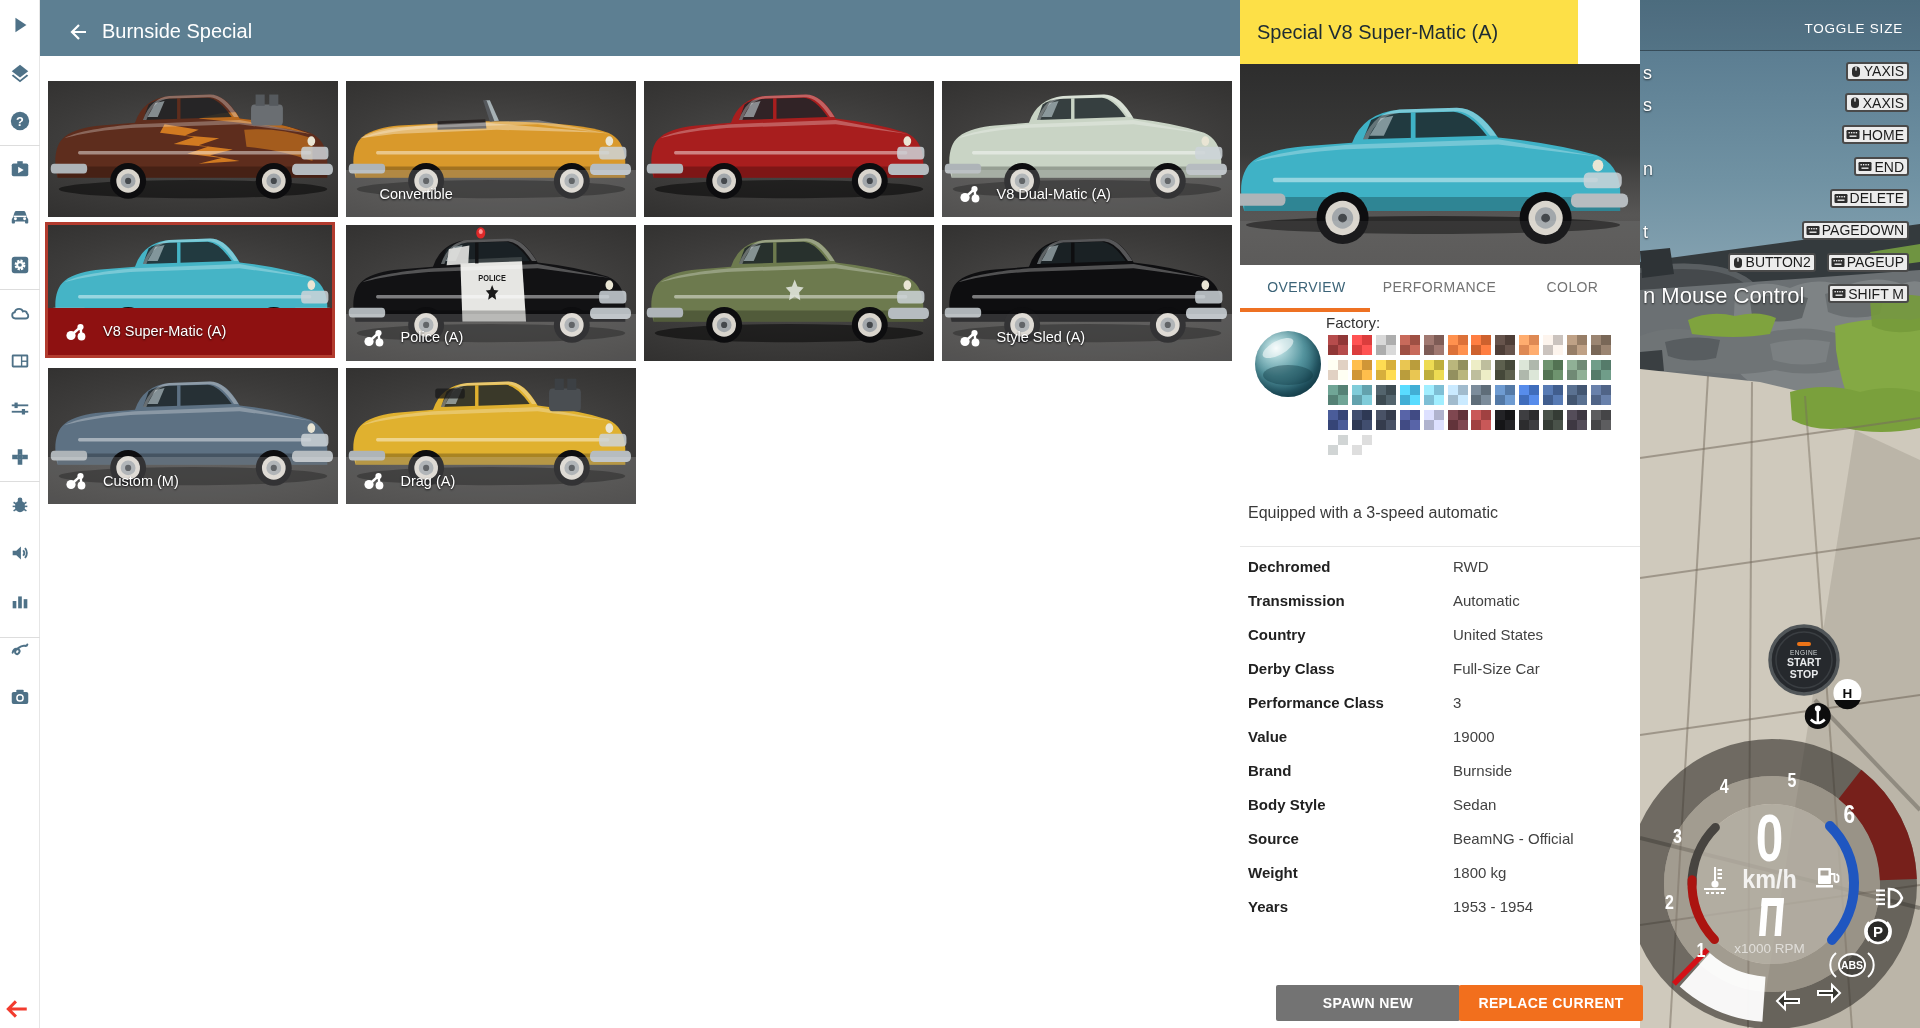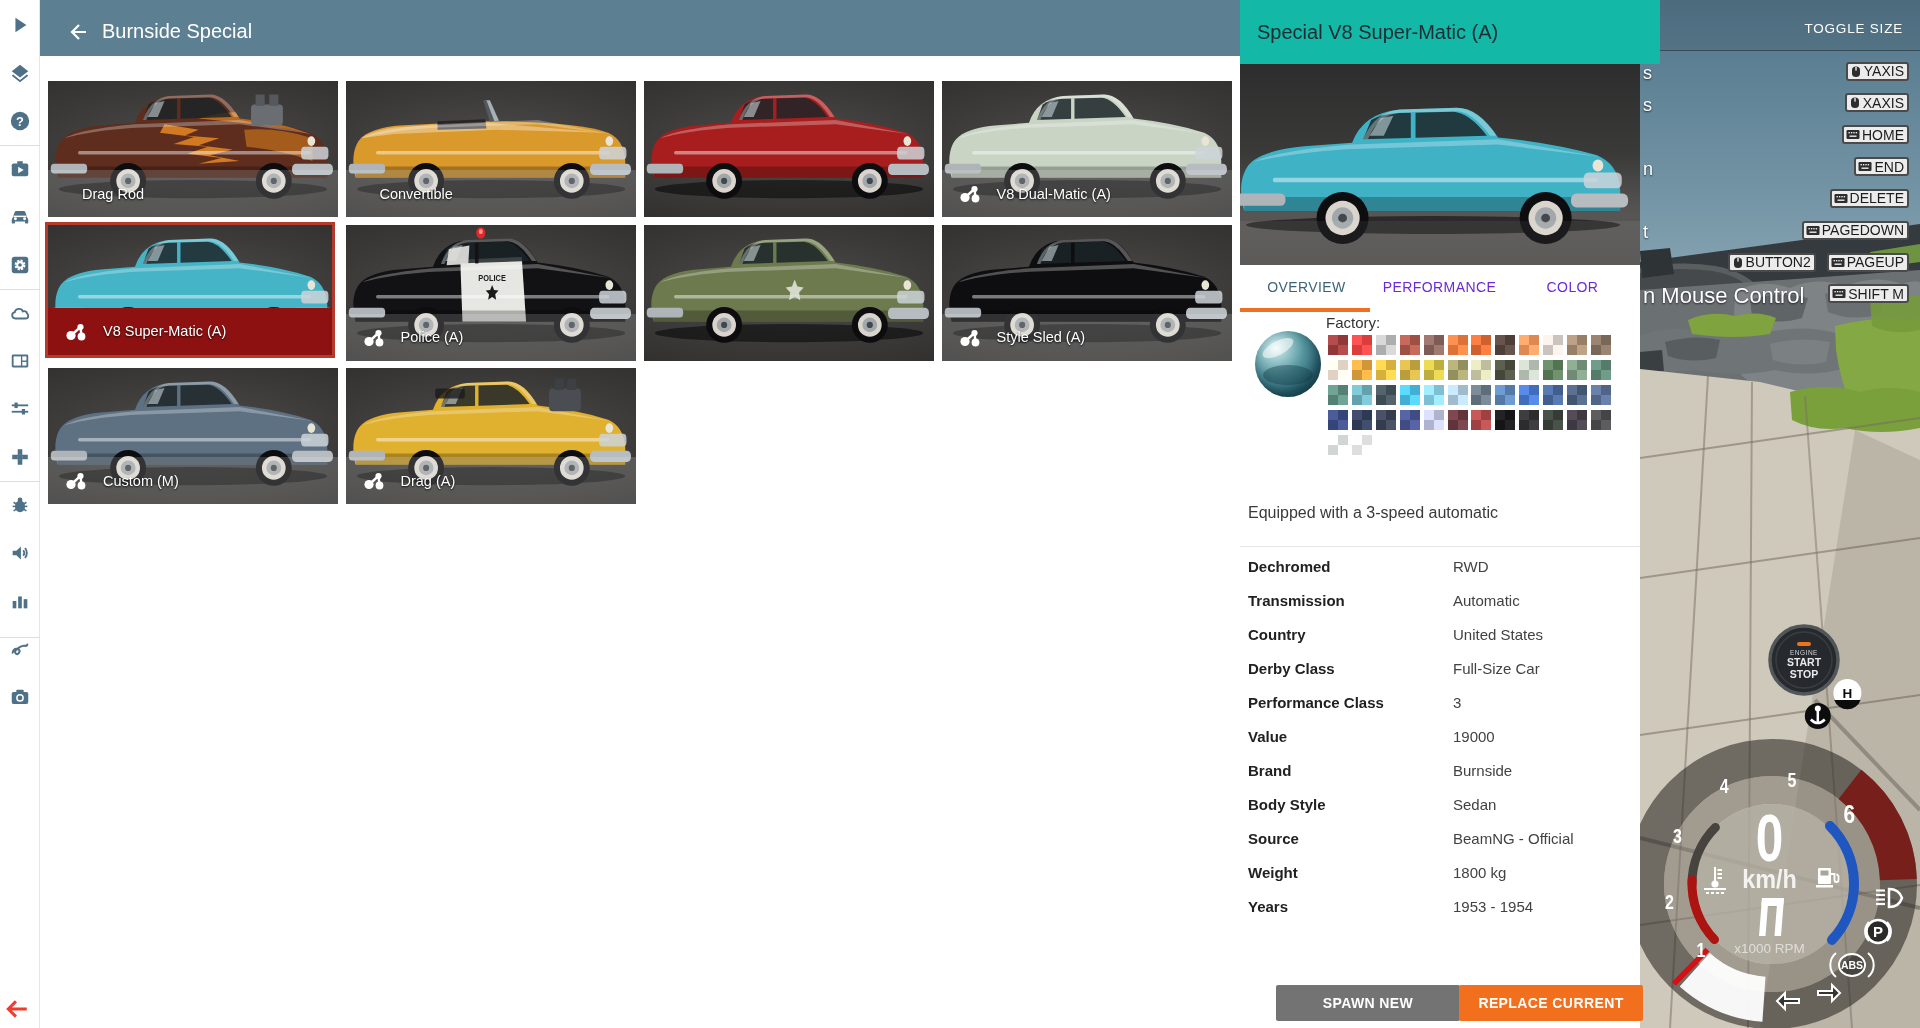--- a/index.html
+++ b/index.html
@@ -22,27 +22,27 @@
 
 #main { position:absolute; left:40px; top:64px; width:1200px; height:964px; background:#fff; }
 .tile { position:absolute; width:290px; height:136px; overflow:hidden;
   background:radial-gradient(ellipse 120% 90% at 50% 48%, #4e4d4c 0%, #3b3a39 45%, #272625 100%); }
 .band { position:absolute; left:0; bottom:0; width:100%; height:47px; background:rgba(255,255,255,0.16);
   display:flex; align-items:center; padding-left:17px; gap:17px; }
 .band.sel { background:#8e1111;margin-top:48px; }
 .tlabel { color:#fff; font-size:14.5px; text-shadow:0 1px 2px rgba(0,0,0,0.85); }
 
 #panel { position:absolute; left:1240px; top:0; width:400px; height:1028px; background:#fff; z-index:9; }
-#phead { position:absolute; left:0; top:0; width:420px; height:64px; background:#14b8a6; }
+#phead { position:absolute; left:0; top:0; width:338px; height:64px; background:#fde047; }
 #phead .title { position:absolute; left:17px; top:21px; color:#1d2b33; font-size:20px; }
 #pimg { position:absolute; left:0; top:64px; width:400px; height:201px; overflow:hidden;
   background:linear-gradient(#2d2d2d 0%, #3a3a39 45%, #4a4948 60%, #575655 75%, #525150 100%); }
 #pimg .floor { position:absolute; left:0; bottom:0; width:100%; height:44px; background:rgba(255,255,255,0.06); }
 #pimg .carwrap { position:absolute; left:0; top:0; width:400px; height:201px; overflow:hidden; }
-.tab { position:absolute; z-index:11; top:279px; width:133px; text-align:center; font-size:14px; letter-spacing:0.4px; color:#6d28d9; }
+.tab { position:absolute; z-index:11; top:279px; width:133px; text-align:center; font-size:14px; letter-spacing:0.4px; color:#737373; }
 #tab1 { left:1240px; color:#3c6478; }
 #tab2 { left:1373px; }
 #tab3 { left:1506px; }
 #tabline { position:absolute; z-index:11; left:1240px; top:308px; width:130px; height:4px; background:#ee7123; }
 #factory { position:absolute; z-index:11; left:1326px; top:314px; font-size:15px; color:#333; }
 .sw { position:absolute; z-index:11; width:20px; height:20px; }
 #sphere { position:absolute; z-index:11; left:1255px; top:331px; width:66px; height:66px; border-radius:50%;
   background:radial-gradient(circle at 32% 26%, #eef7f7 0%, #a9d2d6 14%, #55959f 42%, #2f6a78 68%, #1c4b59 100%); box-shadow:inset -4px -6px 12px rgba(0,25,35,0.5); }
 #sphere:after { content:""; position:absolute; left:8px; top:34px; width:50px; height:20px; border-radius:50%; background:rgba(15,55,65,0.4); }
 #sphere:before { content:""; position:absolute; left:6px; top:10px; width:34px; height:14px; border-radius:50%; background:rgba(255,255,255,0.55); transform:rotate(-28deg); }
@@ -294,23 +294,20 @@
         <rect x="212" y="45" width="8" height="8" fill="#55595d"></rect>
         <ellipse cx="88" cy="106.2" rx="15.8" ry="12.7" fill="#0d0d0f"></ellipse>
         <ellipse cx="88" cy="106.2" rx="10.4" ry="8.4" fill="#d9d5cd"></ellipse>
         <ellipse cx="88" cy="106.2" rx="6.5" ry="5.2" fill="#a2a7ab"></ellipse>
         <ellipse cx="88" cy="106.2" rx="2.7" ry="2.2" fill="#44484c"></ellipse>
         <ellipse cx="216" cy="106.2" rx="15.8" ry="12.7" fill="#0d0d0f"></ellipse>
         <ellipse cx="216" cy="106.2" rx="10.4" ry="8.4" fill="#d9d5cd"></ellipse>
         <ellipse cx="216" cy="106.2" rx="6.5" ry="5.2" fill="#a2a7ab"></ellipse>
         <ellipse cx="216" cy="106.2" rx="2.7" ry="2.2" fill="#44484c"></ellipse>
       </svg>
-      <div class="band">
-        <span class="tlabel" style="padding-left:17px">Drag Rod</span>
-      </div>
     </div>
 <div class="tile" style="left:345.5px;top:81px">
       <svg viewBox="0 0 290 136" preserveAspectRatio="none" style="position:absolute;left:-20px;top:-50px;width:330px;height:192px">
         <ellipse cx="145" cy="112" rx="118" ry="6.4" fill="rgba(0,0,0,0.5)"></ellipse>
         <path d="M 26 104 C 22 92 24 80 32 75 C 40 70 52 68 64 67 L 140 64 Q 220 64 248 72 Q 262 77 263 92 L 263 104 Z" fill="#d9992b"></path>
         <path d="M 98 64 L 140 62.5 L 141 69 L 98 70 Z" fill="#2a2524"></path>
         <path d="M 140 49 L 144 49 L 152 63.5 L 146 64 Z" fill="rgba(200,215,220,0.75)"></path>
         <path d="M 138 49 L 141 49 L 148 64 L 144 64.3 Z" fill="#55585c"></path>
         <path d="M 30 76 C 40 71 52 69 64 68 L 140 65 L 246 72 L 150 70 L 60 73 Z" fill="rgba(255,255,255,0.35)"></path>
         <path d="M 26 96 L 263 96 L 263 104 L 26 104 Z" fill="rgba(0,0,0,0.25)"></path>

